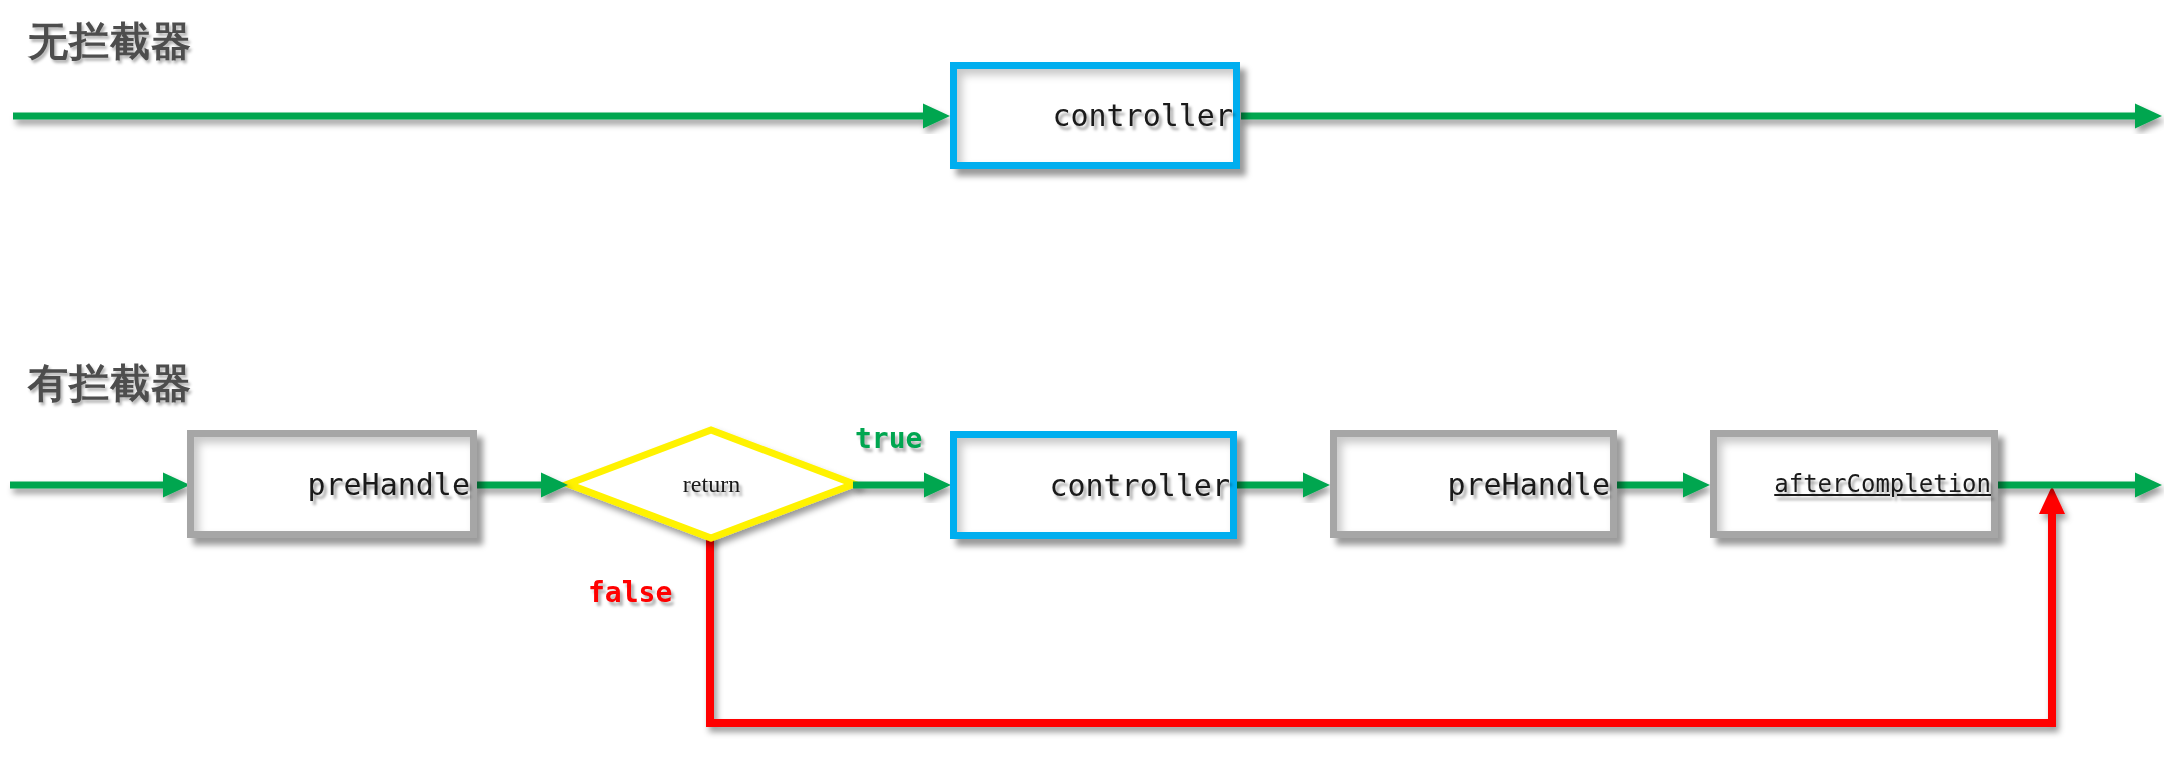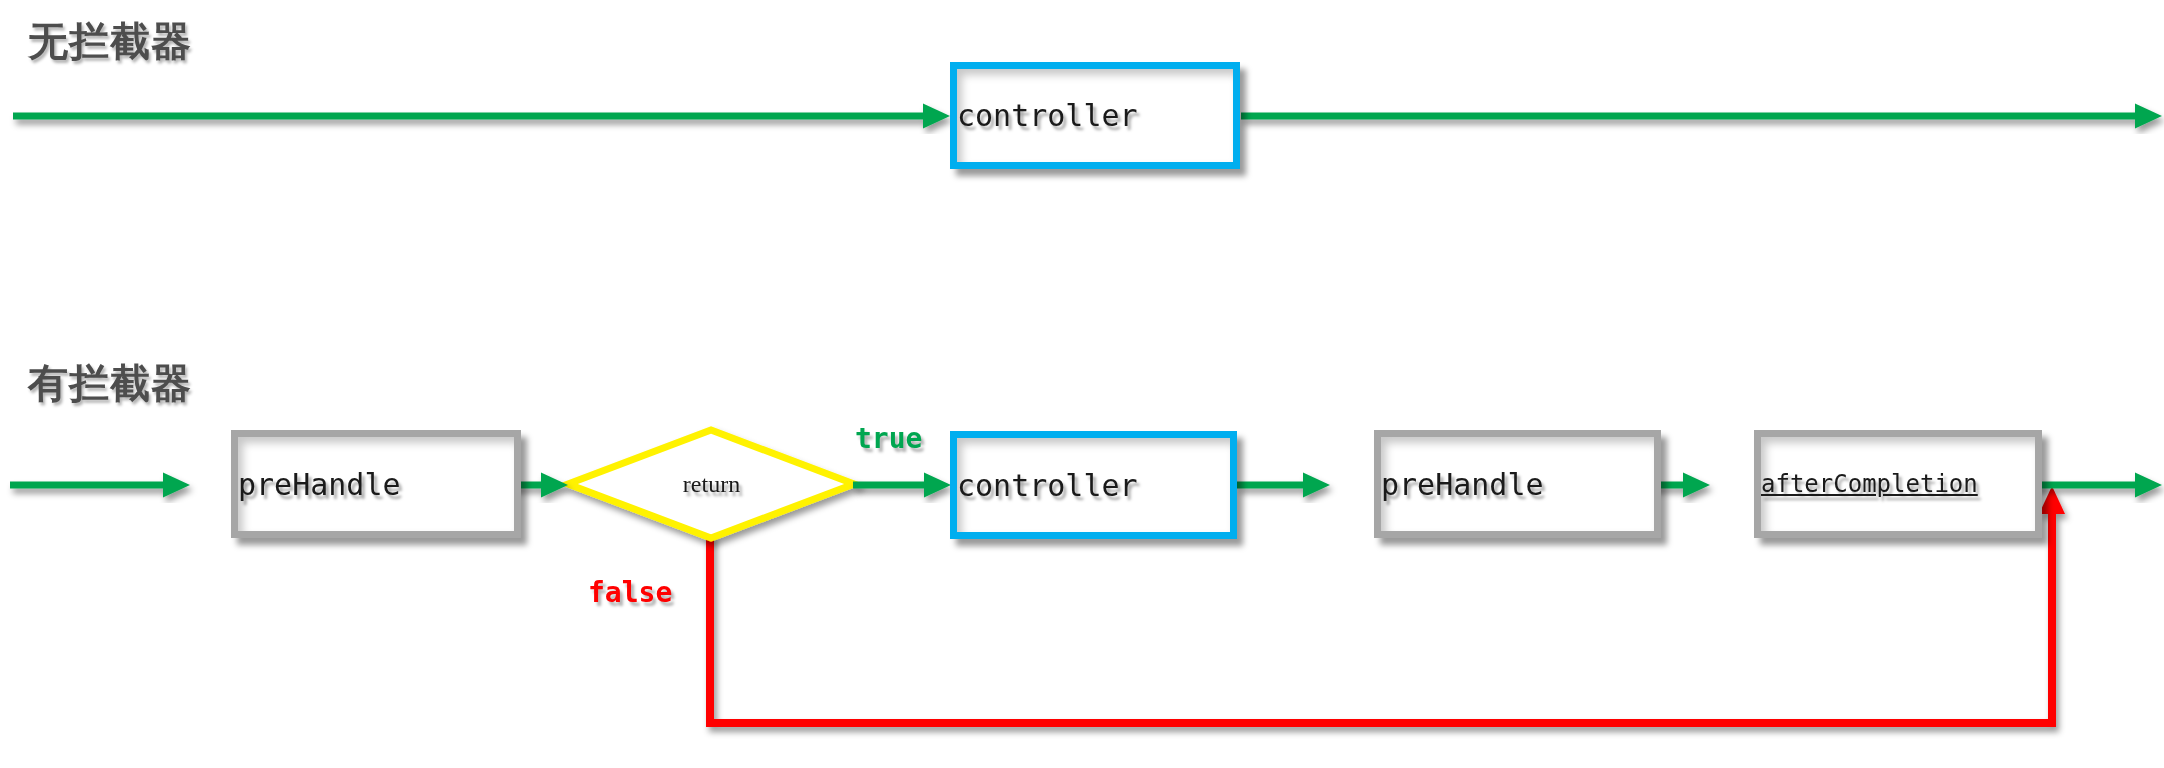--- a/index.html
+++ b/index.html
@@ -28,29 +28,29 @@
     z-index: 3;
   }
   #title-no-interceptor { top: 14px; }
   #title-with-interceptor { top: 356px; }
   .node-box {
     position: absolute;
     box-sizing: border-box;
     background: #ffffff;
     display: flex;
     align-items: center;
-    justify-content: flex-start;
+    justify-content: flex-end;
     font-family: "DejaVu Sans Mono", "Liberation Mono", monospace;
     font-size: 30px;
     color: var(--text-black, #1A1A1A);
     text-shadow: 3px 4px 3px rgba(0,0,0,0.35);
     box-shadow: 6px 7px 6px rgba(0,0,0,0.40), inset 5px 6px 8px rgba(0,0,0,0.22);
     z-index: 2;
   }
-  .gray-box { border: 7px solid var(--box-gray, #A6A6A6); margin-left: 44px; }
+  .gray-box { border: 7px solid var(--box-gray, #A6A6A6); }
   .blue-box { border: 7px solid var(--controller-blue, #00AEEF); }
   #box-controller-top { left: 950px; top: 62px;  width: 290px; height: 107px; }
   #box-pre-handle     { left: 187px; top: 430px; width: 290px; height: 108px; }
   #box-controller     { left: 950px; top: 431px; width: 287px; height: 108px; }
   #box-post-handle    { left: 1330px; top: 430px; width: 287px; height: 108px; }
   #box-after-completion { left: 1710px; top: 430px; width: 288px; height: 108px; font-size: 24px; text-decoration: underline; }
   #decision-label {
     position: absolute;
     left: 568px; top: 430px; width: 287px; height: 108px;
     display: flex; align-items: center; justify-content: center;

